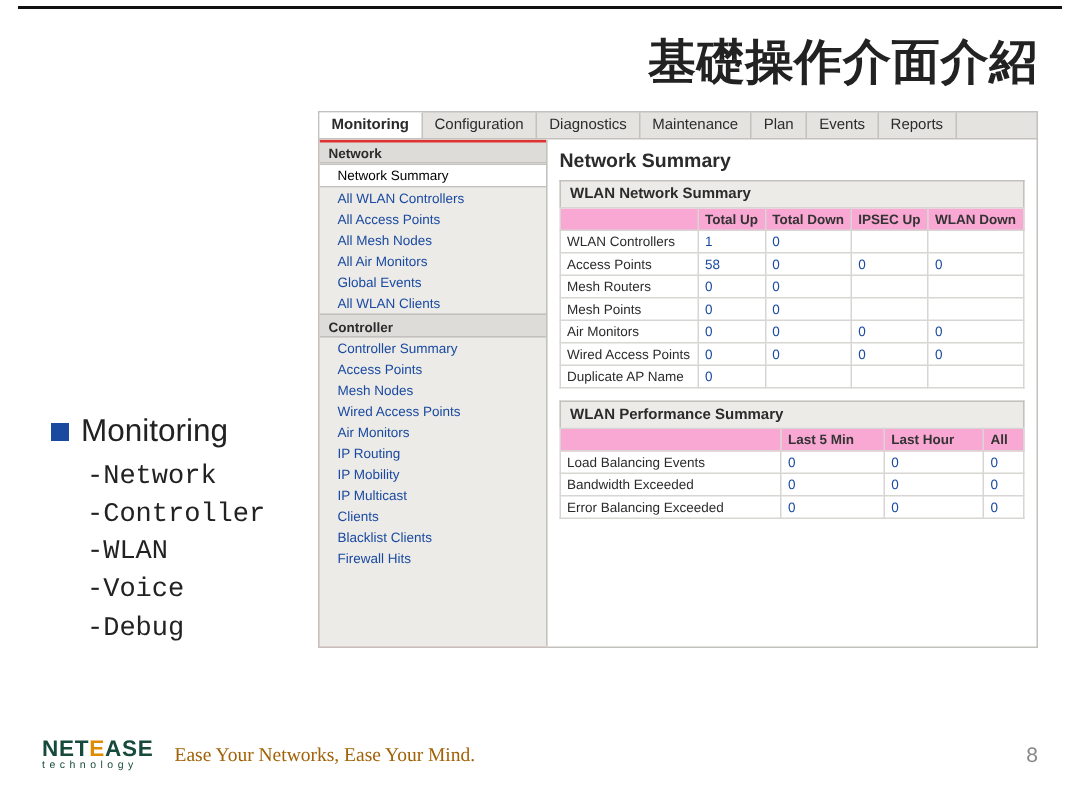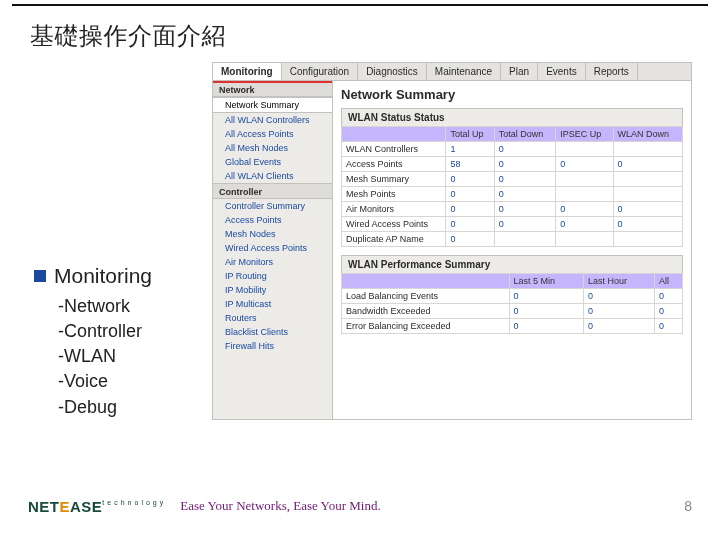--- a/index.html
+++ b/index.html
@@ -22,26 +22,26 @@
     background:#fff;
     position:relative;
   }
   .slide {
     width:696px; height:516px; margin:4px auto 0 auto;
     border-top:2px solid #111;
     padding:10px 16px 0 16px;
     position:relative;
   }
   .slide-title {
-    font-size:24px; font-weight:400; margin:4px 0 10px 2px; letter-spacing:.5px;
+    font-size:32px; font-weight:700; margin:4px 0 10px 2px; letter-spacing:.5px;text-align:right;
   }
   .bullet-row { display:flex; align-items:flex-start; gap:8px; margin:2px 0 6px 6px; }
   .sq-bullet { width:12px; height:12px; background:#1a4aa0; margin-top:6px; flex:0 0 12px; }
   .bullet-text { font-size:21px; }
-  .sublist { margin:2px 0 0 30px; font-size:18px; line-height:1.35; }
+  .sublist { margin:2px 0 0 30px; font-size:18px; line-height:1.35;font-family:Liberation Mono, monospace; }
   .sublist div { margin:1px 0; }
 
   .content-row { display:flex; align-items:flex-end; }
 
   
   .ui {
     margin-left:auto;
     width:480px;
     font-size:10px;
     color:#2b2b2b;
@@ -53,21 +53,21 @@
   .ui-tab {
     padding:3px 8px; border-right:1px solid var(--panel-border);
     cursor:pointer; white-space:nowrap;
   }
   .ui-tab.active { background:var(--tab-active); font-weight:700; }
   .ui-body {
     display:flex; border:1px solid var(--panel-border); background:#fff;
     height:340px; overflow:hidden;
   }
   .ui-side {
-    width:120px; background:var(--panel-bg); border-right:1px solid var(--panel-border);
+    width:152px; background:var(--panel-bg); border-right:1px solid var(--panel-border);
     padding:0;
     position:relative;
     overflow:hidden;
     font-size:9px;
   }
   .side-section { padding:3px 6px 1px 6px; font-weight:700; background:#dedcd8; border-top:1px solid var(--panel-border); border-bottom:1px solid var(--panel-border); }
   .side-section:first-child { border-top:none; }
   .side-item  { padding:2px 6px 2px 12px; color:var(--link); cursor:pointer; white-space:nowrap; overflow:hidden; text-overflow:ellipsis; }
   .side-item.selected { background:#fff; color:#000; font-weight:400; border-top:1px solid var(--panel-border); border-bottom:1px solid var(--panel-border);}
   .red-highlight {
@@ -80,32 +80,32 @@
   .section-title {
     font-size:10px; font-weight:700; background:var(--panel-bg);
     padding:3px 6px; border:1px solid var(--panel-border); border-bottom:none;
   }
   table.grid {
     width:100%; border-collapse:collapse; font-size:9px; margin-bottom:8px;
   }
   table.grid th, table.grid td {
     border:1px solid var(--row-line); padding:2px 4px; text-align:left;
   }
-  table.grid th { background:#c4b5fd; font-weight:400; color:#333; }
+  table.grid th { background:#f9a8d4; font-weight:700; color:#333; }
   table.grid td.num { color:var(--link); }
 
   .footer {
     position:absolute; left:16px; right:16px; bottom:6px;
     display:flex; align-items:center; gap:14px;
   }
-  .logo-mark { display:flex; flex-direction:row; line-height:1; }
+  .logo-mark { display:flex; flex-direction:column; line-height:1; }
   .logo-top { font-weight:800; font-size:15px; color:#174a3c; letter-spacing:.5px;}
   .logo-top .e { color:#e08a00; }
   .logo-sub { font-size:7px; letter-spacing:3px; color:#174a3c; }
-  .tagline { font-family: "Brush Script MT","Segoe Script",cursive; font-size:13px; color:#701a75;text-align:right; }
+  .tagline { font-family: "Brush Script MT","Segoe Script",cursive; font-size:13px; color:#a16207;text-align:right; }
   .pagenum { margin-left:auto; font-size:14px; color:#888; }
 </style>
 </head>
 <body>
 
 <div class="slide">
   <div class="slide-title">基礎操作介面介紹</div>
 
   <div class="content-row">
     <div>
@@ -135,41 +135,42 @@
 
       <div class="ui-body">
         <div class="ui-side">
           <div class="red-highlight"></div>
 
           <div class="side-section">Network</div>
           <div class="side-item selected">Network Summary</div>
           <div class="side-item">All WLAN Controllers</div>
           <div class="side-item">All Access Points</div>
           <div class="side-item">All Mesh Nodes</div>
+          <div class="side-item">All Air Monitors</div>
           <div class="side-item">Global Events</div>
           <div class="side-item">All WLAN Clients</div>
 
           <div class="side-section">Controller</div>
           <div class="side-item">Controller Summary</div>
           <div class="side-item">Access Points</div>
           <div class="side-item">Mesh Nodes</div>
           <div class="side-item">Wired Access Points</div>
           <div class="side-item">Air Monitors</div>
           <div class="side-item">IP Routing</div>
           <div class="side-item">IP Mobility</div>
           <div class="side-item">IP Multicast</div>
-          <div class="side-item">Routers</div>
+          <div class="side-item">Clients</div>
           <div class="side-item">Blacklist Clients</div>
           <div class="side-item">Firewall Hits</div>
         </div>
 
         <div class="ui-main">
           <div class="panel-title">Network Summary</div>
 
-          <div class="section-title">WLAN Status Status</div>
+          <div class="section-title">WLAN Network Summary</div>
           <table class="grid">
             <thead>
                 <tr>
               <th></th>
               <th>Total Up</th>
               <th>Total Down</th>
               <th>IPSEC Up</th>
               <th>WLAN Down</th>
             </tr>
               </thead>
@@ -182,21 +183,21 @@
                   <td class="num"></td>
                 </tr>
                 <tr>
                   <td>Access Points</td>
                   <td class="num">58</td>
                   <td class="num">0</td>
                   <td class="num">0</td>
                   <td class="num">0</td>
                 </tr>
                 <tr>
-                  <td>Mesh Summary</td>
+                  <td>Mesh Routers</td>
                   <td class="num">0</td>
                   <td class="num">0</td>
                   <td class="num"></td>
                   <td class="num"></td>
                 </tr>
                 <tr>
                   <td>Mesh Points</td>
                   <td class="num">0</td>
                   <td class="num">0</td>
                   <td class="num"></td>

